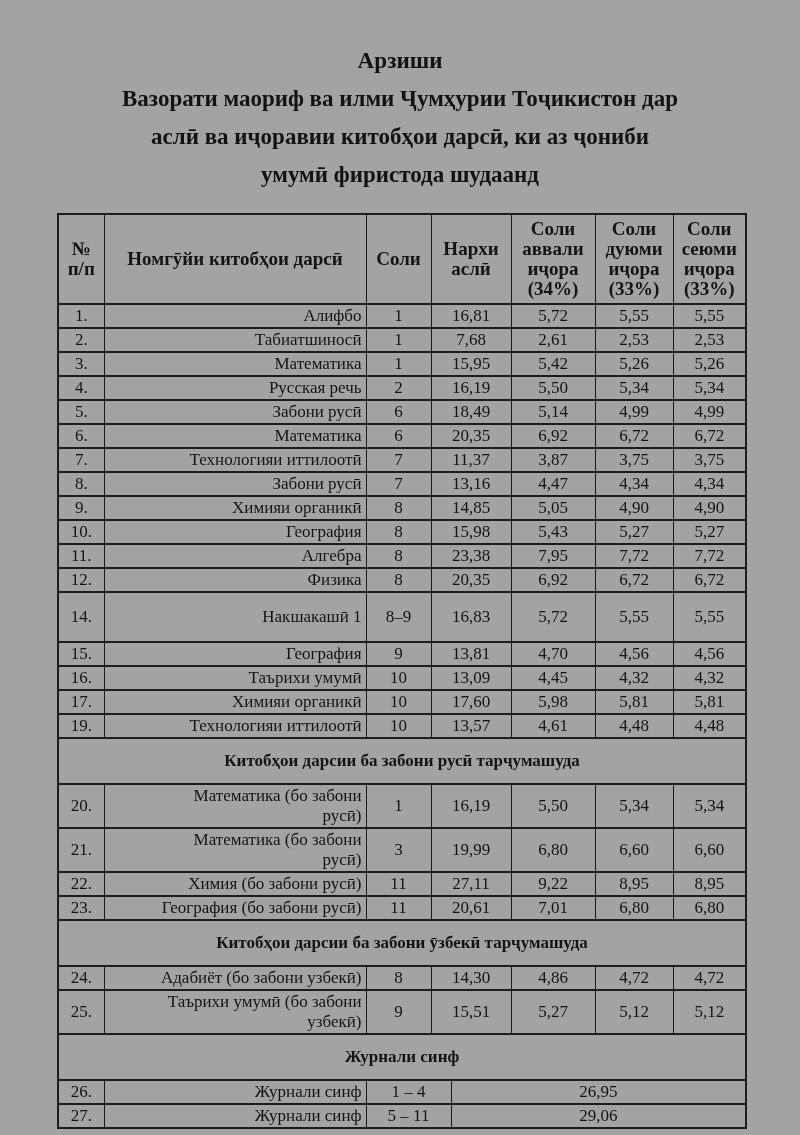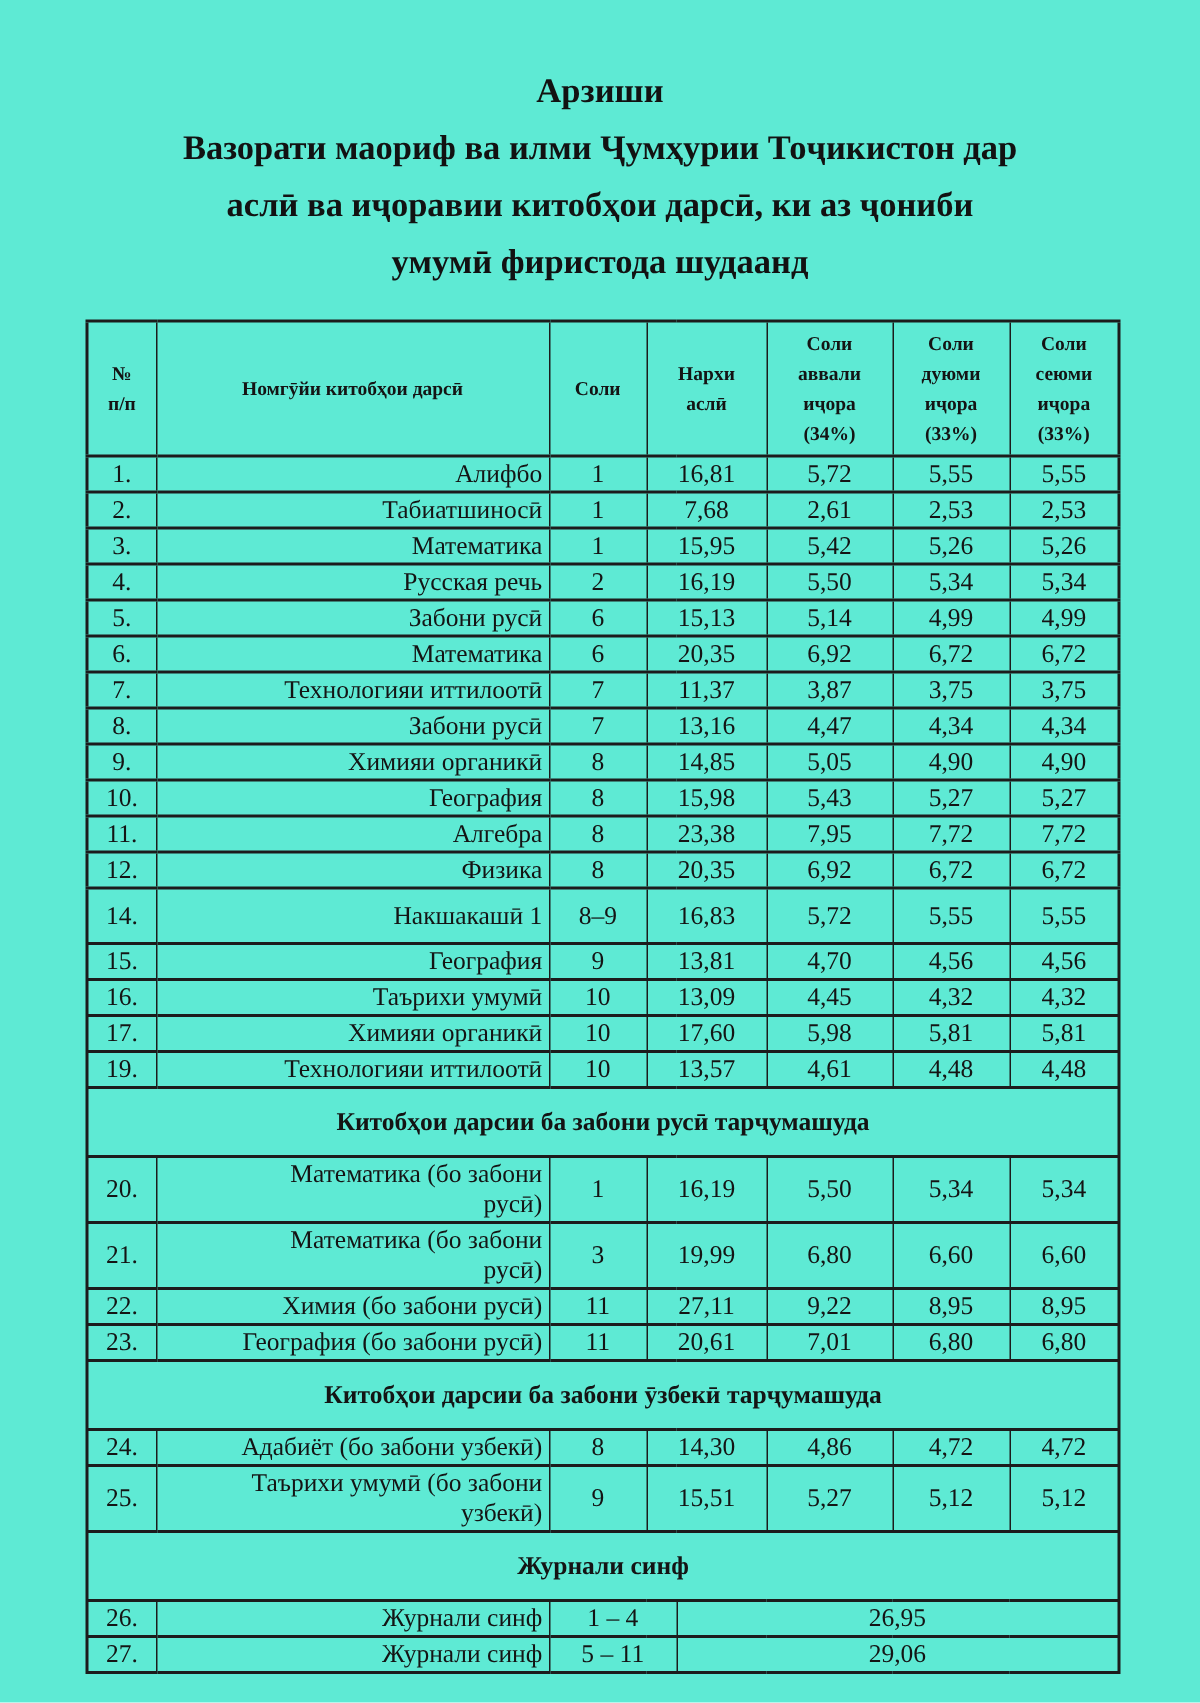--- a/index.html
+++ b/index.html
@@ -1,21 +1,21 @@
 <!DOCTYPE html>
 <html><head>
 <meta charset="utf-8">
 <style>
   * { margin: 0; padding: 0; box-sizing: border-box; }
   html, body { background: #ffffff; }
   .page {
     position: relative;
     width: 800px;
     height: 1135px;
-    background: #5eead4;
+    background: #a3a3a3;
     color: #161616;
     font-family: "Liberation Serif", serif;
     overflow: hidden;
   }
   .title-block {
     padding-top: 42px;
     text-align: center;
     font-weight: bold;
     font-size: 23px;
     line-height: 38px;
@@ -38,27 +38,27 @@
     border-top-width: 2px;
     border-bottom-width: 2px;
     vertical-align: middle;
   }
   th {
     font-weight: bold;
     text-align: center;
     white-space: pre-line;
     padding: 4px 2px;
     line-height: 20px;
-    font-size: 13px;
+    font-size: 19px;
   }
   td { padding: 1px 4px; line-height: 20px; }
   td.cell-num { text-align: center; }
   td.cell-name { text-align: right; padding-left: 7px; white-space: pre-line; }
   td.cell-grade, td.cell-price, td.cell-year1, td.cell-year2, td.cell-year3, td.cell-price-span { text-align: center; }
-  tr.tall td { height: 37px; }
+  tr.tall td { height: 50px; }
   td.section-cell {
     text-align: center;
     font-weight: bold;
     padding: 12px 0;
   }
 </style>
 </head>
 <body>
 
 <div class="page">
@@ -135,21 +135,21 @@
           <td class="cell-grade">2</td>
           <td class="cell-price" colspan="2">16,19</td>
           <td class="cell-year1">5,50</td>
           <td class="cell-year2">5,34</td>
           <td class="cell-year3">5,34</td>
         </tr>
         <tr>
           <td class="cell-num">5.</td>
           <td class="cell-name">Забони русӣ</td>
           <td class="cell-grade">6</td>
-          <td class="cell-price" colspan="2">15,13</td>
+          <td class="cell-price" colspan="2">18,49</td>
           <td class="cell-year1">5,14</td>
           <td class="cell-year2">4,99</td>
           <td class="cell-year3">4,99</td>
         </tr>
         <tr>
           <td class="cell-num">6.</td>
           <td class="cell-name">Математика</td>
           <td class="cell-grade">6</td>
           <td class="cell-price" colspan="2">20,35</td>
           <td class="cell-year1">6,92</td>

